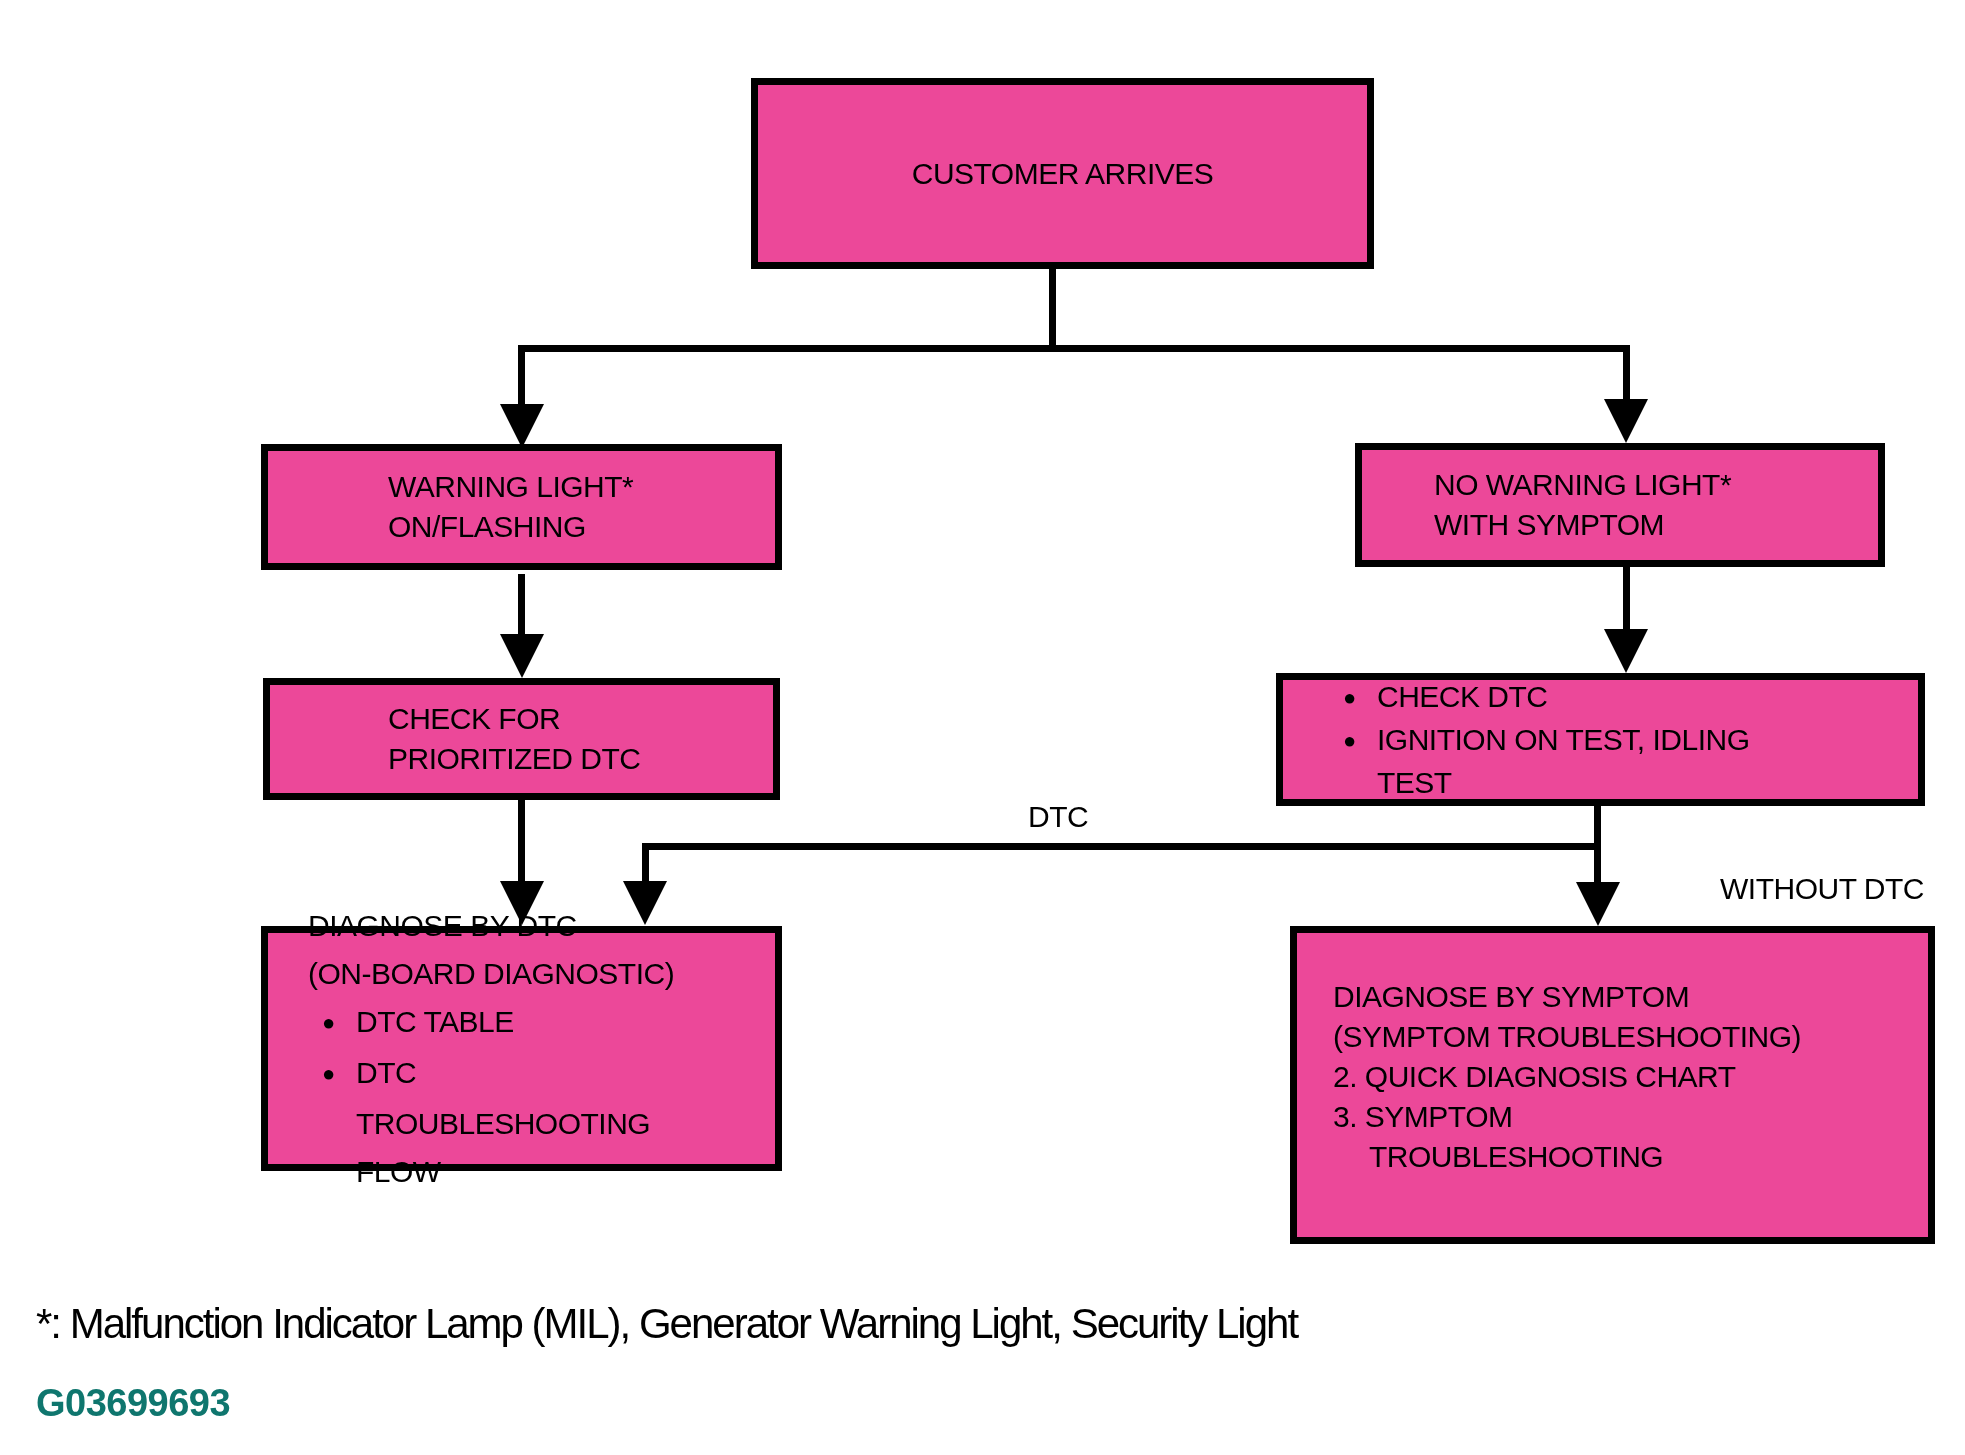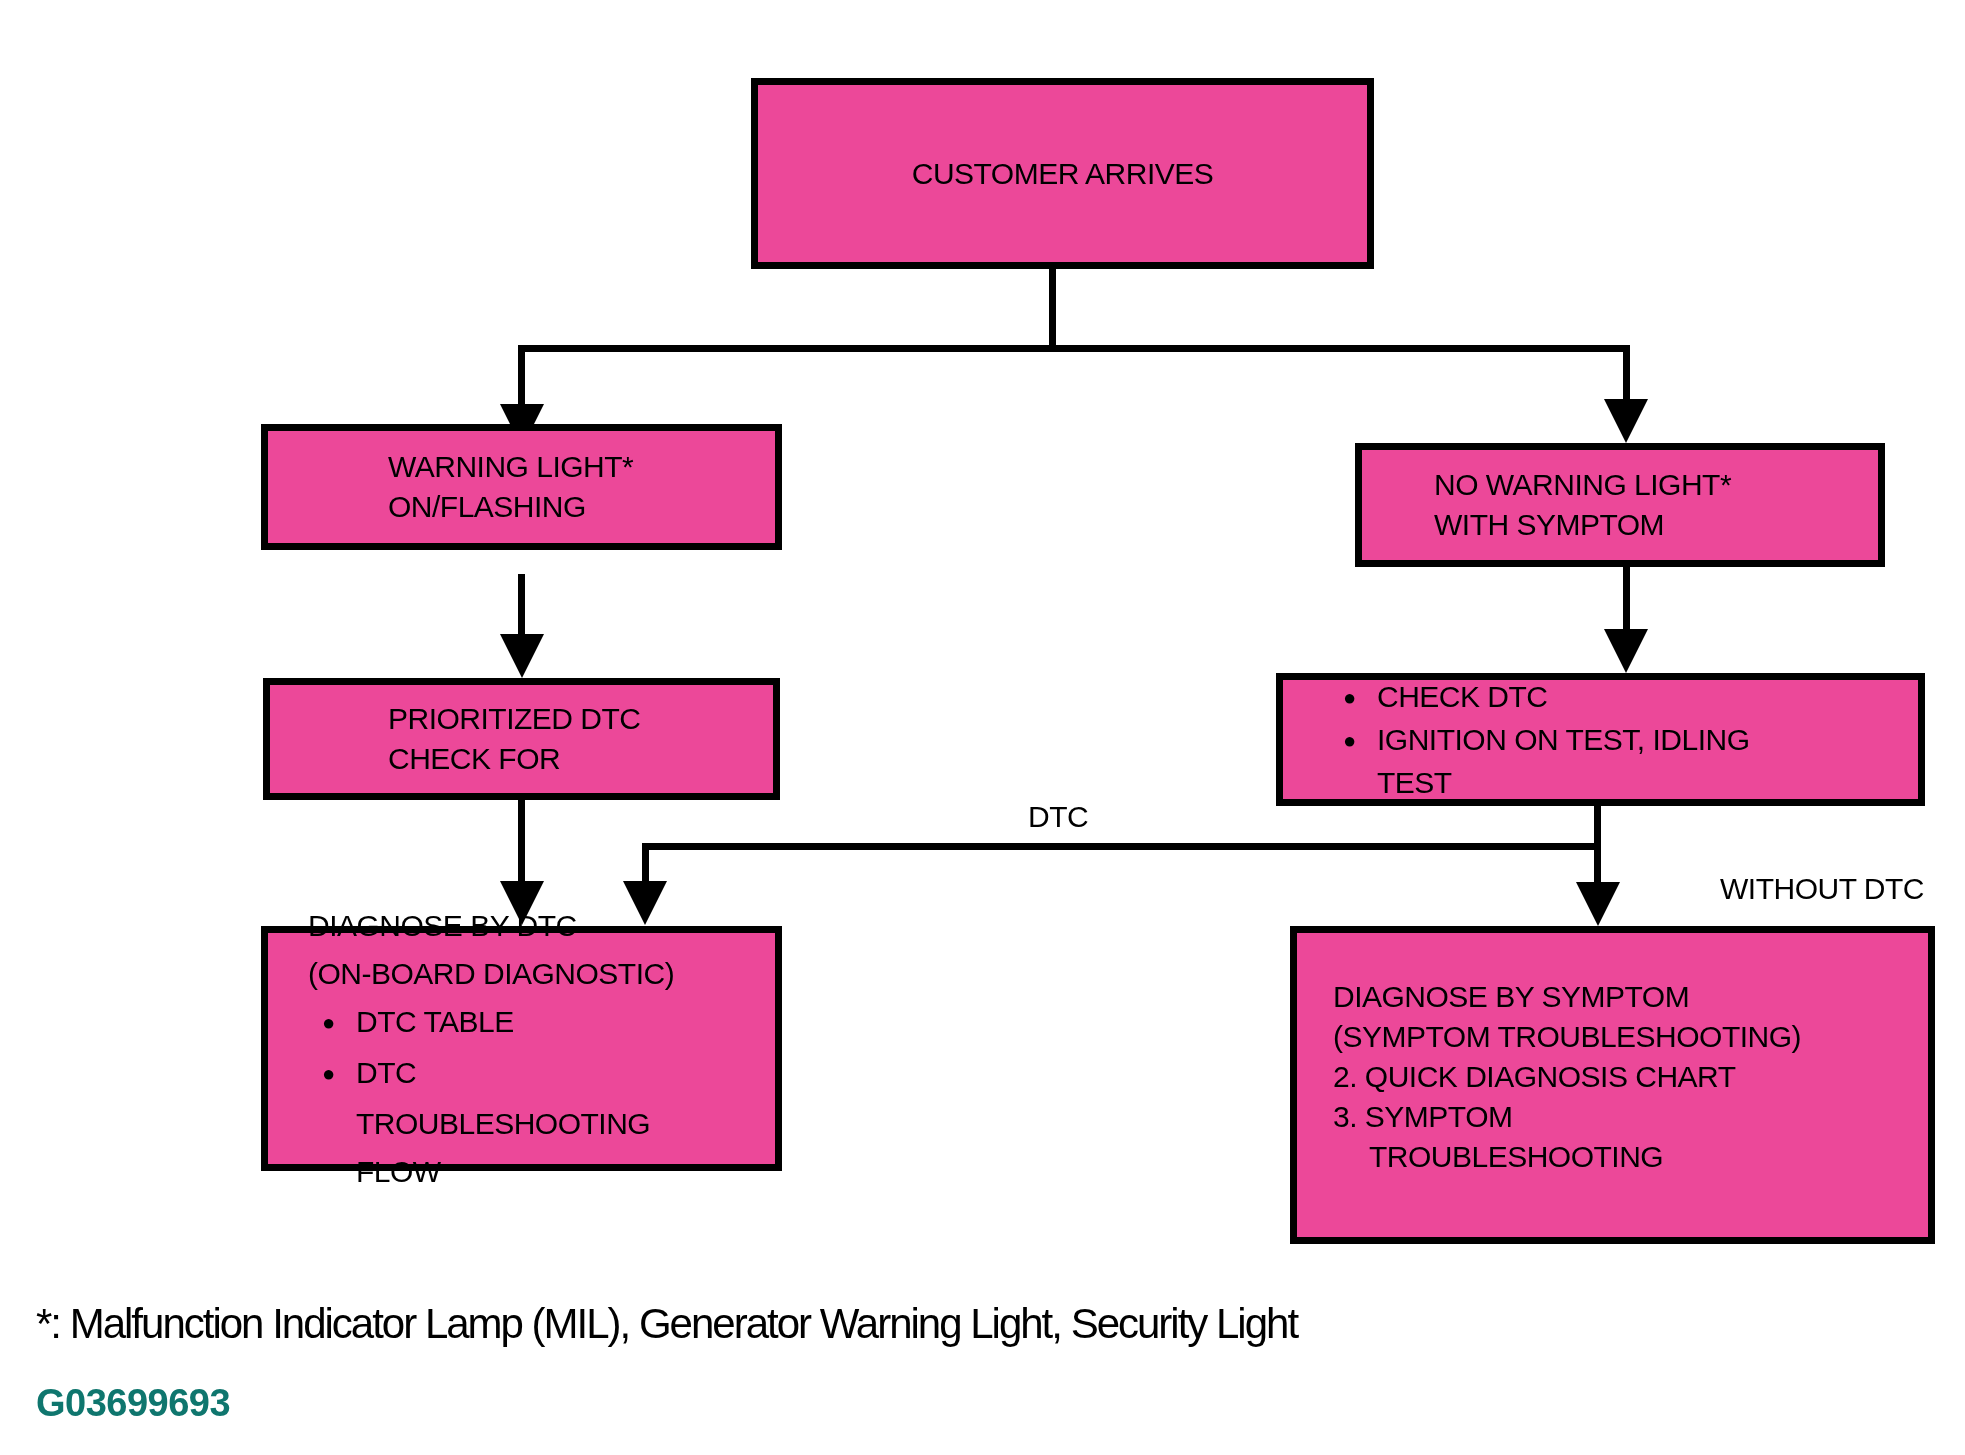--- a/index.html
+++ b/index.html
@@ -50,39 +50,39 @@
 
   <div class="vline" style="left:1049px;top:269px;height:79px;"></div>
   <div class="hline" style="left:518px;top:345px;width:1112px;"></div>
 
   <div class="vline" style="left:518px;top:345px;height:62px;"></div>
   <div class="arr" style="left:500px;top:404px;"></div>
 
   <div class="vline" style="left:1623px;top:345px;height:58px;"></div>
   <div class="arr" style="left:1604px;top:399px;"></div>
 
-  <div class="node" style="left:261px;top:424px;width:521px;height:126px;padding-left:120px;">
+  <div class="node" style="left:261px;top:444px;width:521px;height:126px;padding-left:120px;">
     <div class="line">WARNING LIGHT*</div>
     <div class="line">ON/FLASHING</div>
   </div>
 
   <div class="node" style="left:1355px;top:443px;width:530px;height:124px;padding-left:72px;">
     <div class="line">NO WARNING LIGHT*</div>
     <div class="line">WITH SYMPTOM</div>
   </div>
 
   <div class="vline" style="left:518px;top:574px;height:66px;"></div>
   <div class="arr" style="left:500px;top:634px;"></div>
 
   <div class="vline" style="left:1623px;top:567px;height:67px;"></div>
   <div class="arr" style="left:1604px;top:629px;"></div>
 
   <div class="node" style="left:263px;top:678px;width:517px;height:122px;padding-left:118px;">
+    <div class="line">CHECK FOR</div>
     <div class="line">PRIORITIZED DTC</div>
-    <div class="line">CHECK FOR</div>
   </div>
 
   <div class="node" style="left:1276px;top:673px;width:649px;height:133px;padding-left:60px;">
     <div class="line bline">
       <span class="bullet">●</span>
       <span>CHECK DTC</span>
     </div>
     <div class="line bline">
       <span class="bullet">●</span>
       <span>IGNITION ON TEST, IDLING</span>

